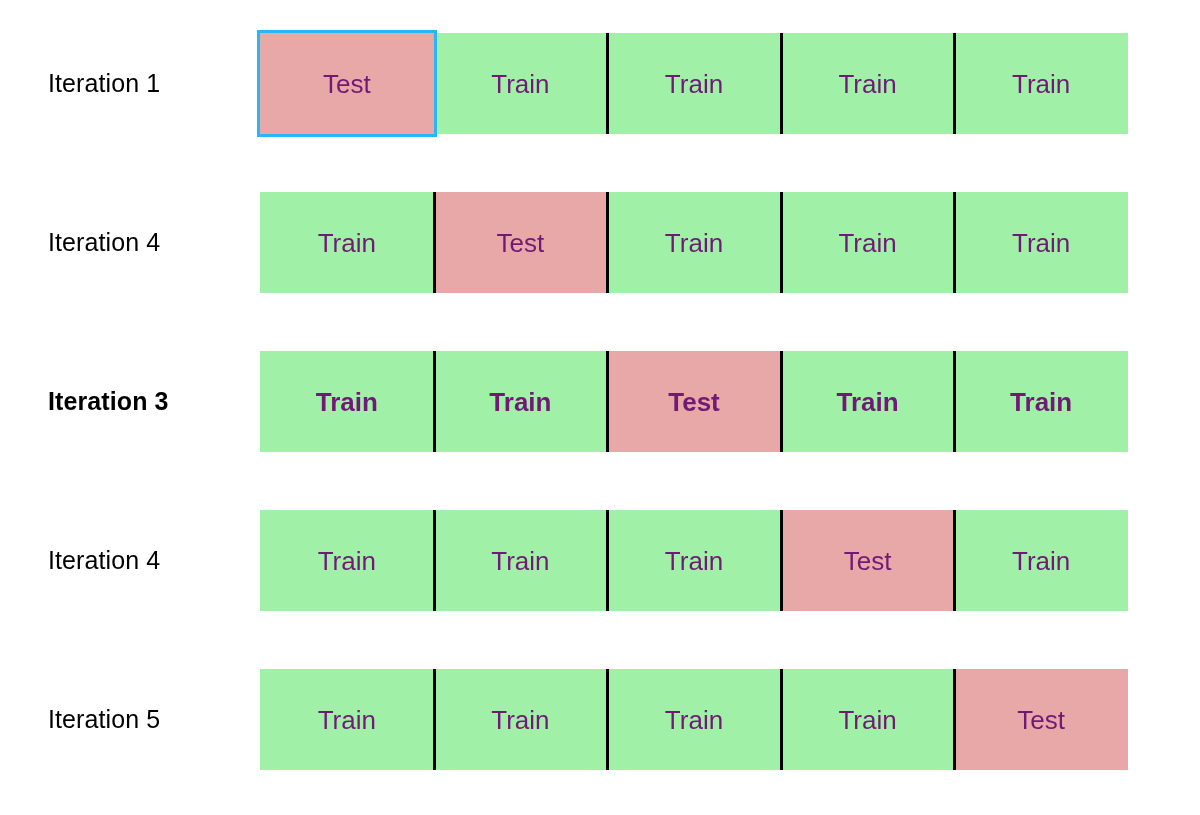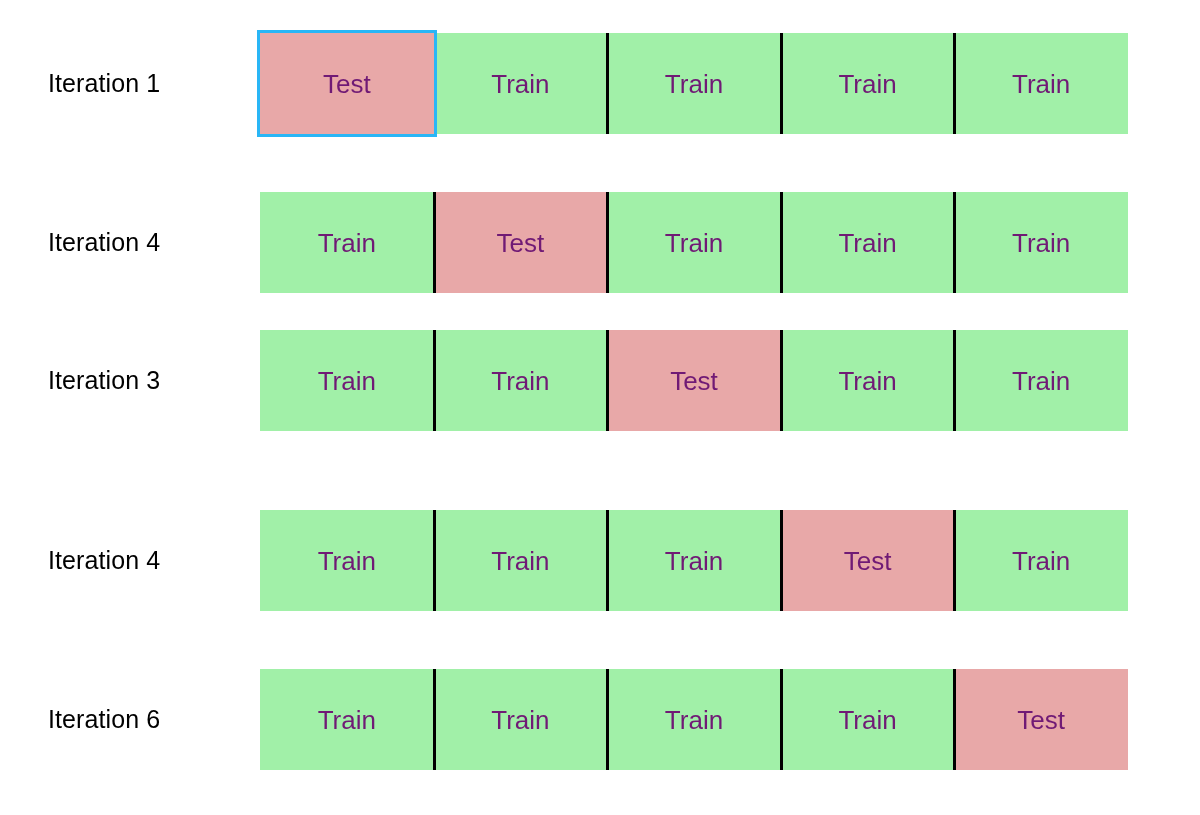--- a/index.html
+++ b/index.html
@@ -128,21 +128,21 @@
           <span class="cell-text">Train</span>
         </div>
         <div class="cell divider" style="background: rgb(161, 240, 168);">
           <span class="cell-text">Train</span>
         </div>
         <div class="cell divider" style="background: rgb(161, 240, 168);">
           <span class="cell-text">Train</span>
         </div>
       </div>
     </div>
-    <div class="row" style="top: 330px;">
+    <div class="row" style="top: 351px; font-weight: bold;">
       <div class="row-label">Iteration 3</div>
       <div class="bar">
         <div class="cell" style="background: rgb(161, 240, 168);">
           <span class="cell-text">Train</span>
         </div>
         <div class="cell divider" style="background: rgb(161, 240, 168);">
           <span class="cell-text">Train</span>
         </div>
         <div class="cell divider" style="background: rgb(232, 168, 168);">
           <span class="cell-text">Test</span>
@@ -169,21 +169,21 @@
         </div>
         <div class="cell divider" style="background: rgb(232, 168, 168);">
           <span class="cell-text">Test</span>
         </div>
         <div class="cell divider" style="background: rgb(161, 240, 168);">
           <span class="cell-text">Train</span>
         </div>
       </div>
     </div>
     <div class="row" style="top: 669px;">
-      <div class="row-label">Iteration 6</div>
+      <div class="row-label">Iteration 5</div>
       <div class="bar">
         <div class="cell" style="background: rgb(161, 240, 168);">
           <span class="cell-text">Train</span>
         </div>
         <div class="cell divider" style="background: rgb(161, 240, 168);">
           <span class="cell-text">Train</span>
         </div>
         <div class="cell divider" style="background: rgb(161, 240, 168);">
           <span class="cell-text">Train</span>
         </div>

